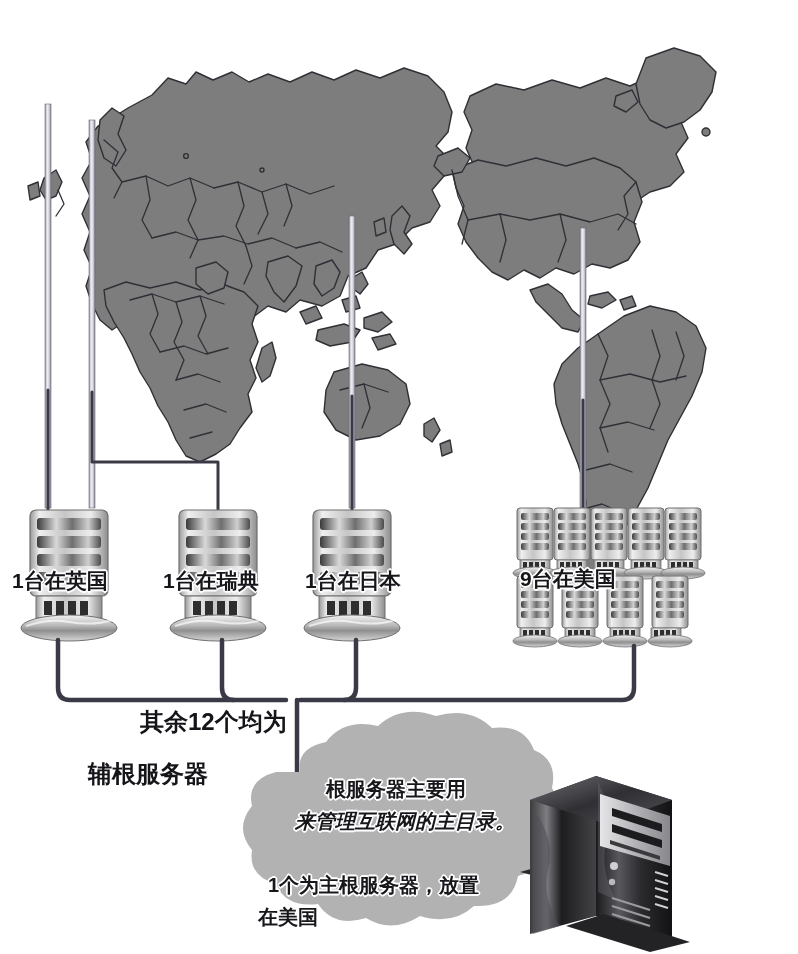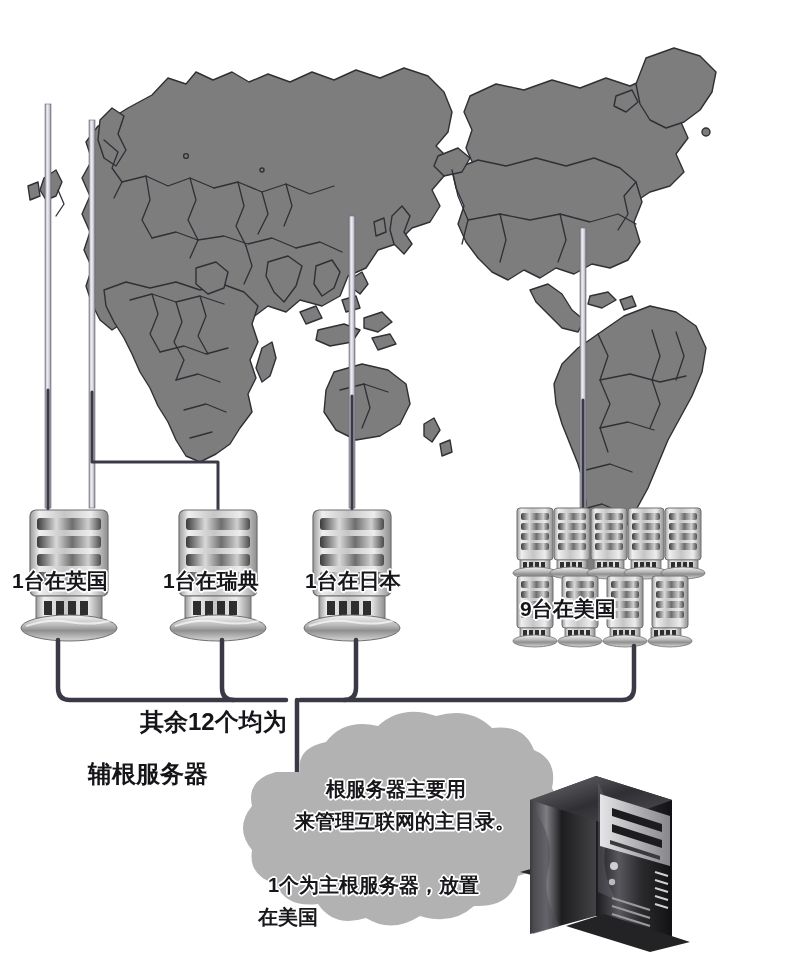--- a/index.html
+++ b/index.html
@@ -23,21 +23,21 @@
     letter-spacing:0px;
     white-space:nowrap;
     line-height:1;
     text-shadow:
        1.6px 0 0 #fff, -1.6px 0 0 #fff, 0 1.6px 0 #fff, 0 -1.6px 0 #fff,
        1.2px 1.2px 0 #fff, -1.2px 1.2px 0 #fff, 1.2px -1.2px 0 #fff, -1.2px -1.2px 0 #fff;
   }
   #label-uk{left:12px;top:570px;}
   #label-se{left:163px;top:570px;}
   #label-jp{left:305px;top:570px;}
-  #label-us{left:520px;top:568px;margin-top:30px;}
+  #label-us{left:520px;top:568px;}
 
   
   .note-line{
     position:absolute;
     font-size:24px;
     font-weight:700;
     color:#141419;
     white-space:nowrap;
     line-height:1;
     text-shadow:
@@ -52,21 +52,21 @@
     font-size:20px;
     font-weight:700;
     color:#16161b;
     white-space:nowrap;
     line-height:1;
     text-shadow:
        1.7px 0 0 #fff, -1.7px 0 0 #fff, 0 1.7px 0 #fff, 0 -1.7px 0 #fff,
        1.2px 1.2px 0 #fff, -1.2px 1.2px 0 #fff, 1.2px -1.2px 0 #fff, -1.2px -1.2px 0 #fff;
   }
   #cl1{left:326px;top:779px;}
-  #cl2{left:295px;top:811px;}
+  #cl2{left:295px;top:811px;font-style:italic;}
   #cl3{left:262px;top:843px;}
   #cl4{left:268px;top:875px;}
   #cl5{left:258px;top:907px;}
 </style>
 </head>
 <body>
 
 <div id="stage">
 
   <svg class="layer" viewBox="0 0 798 954">

